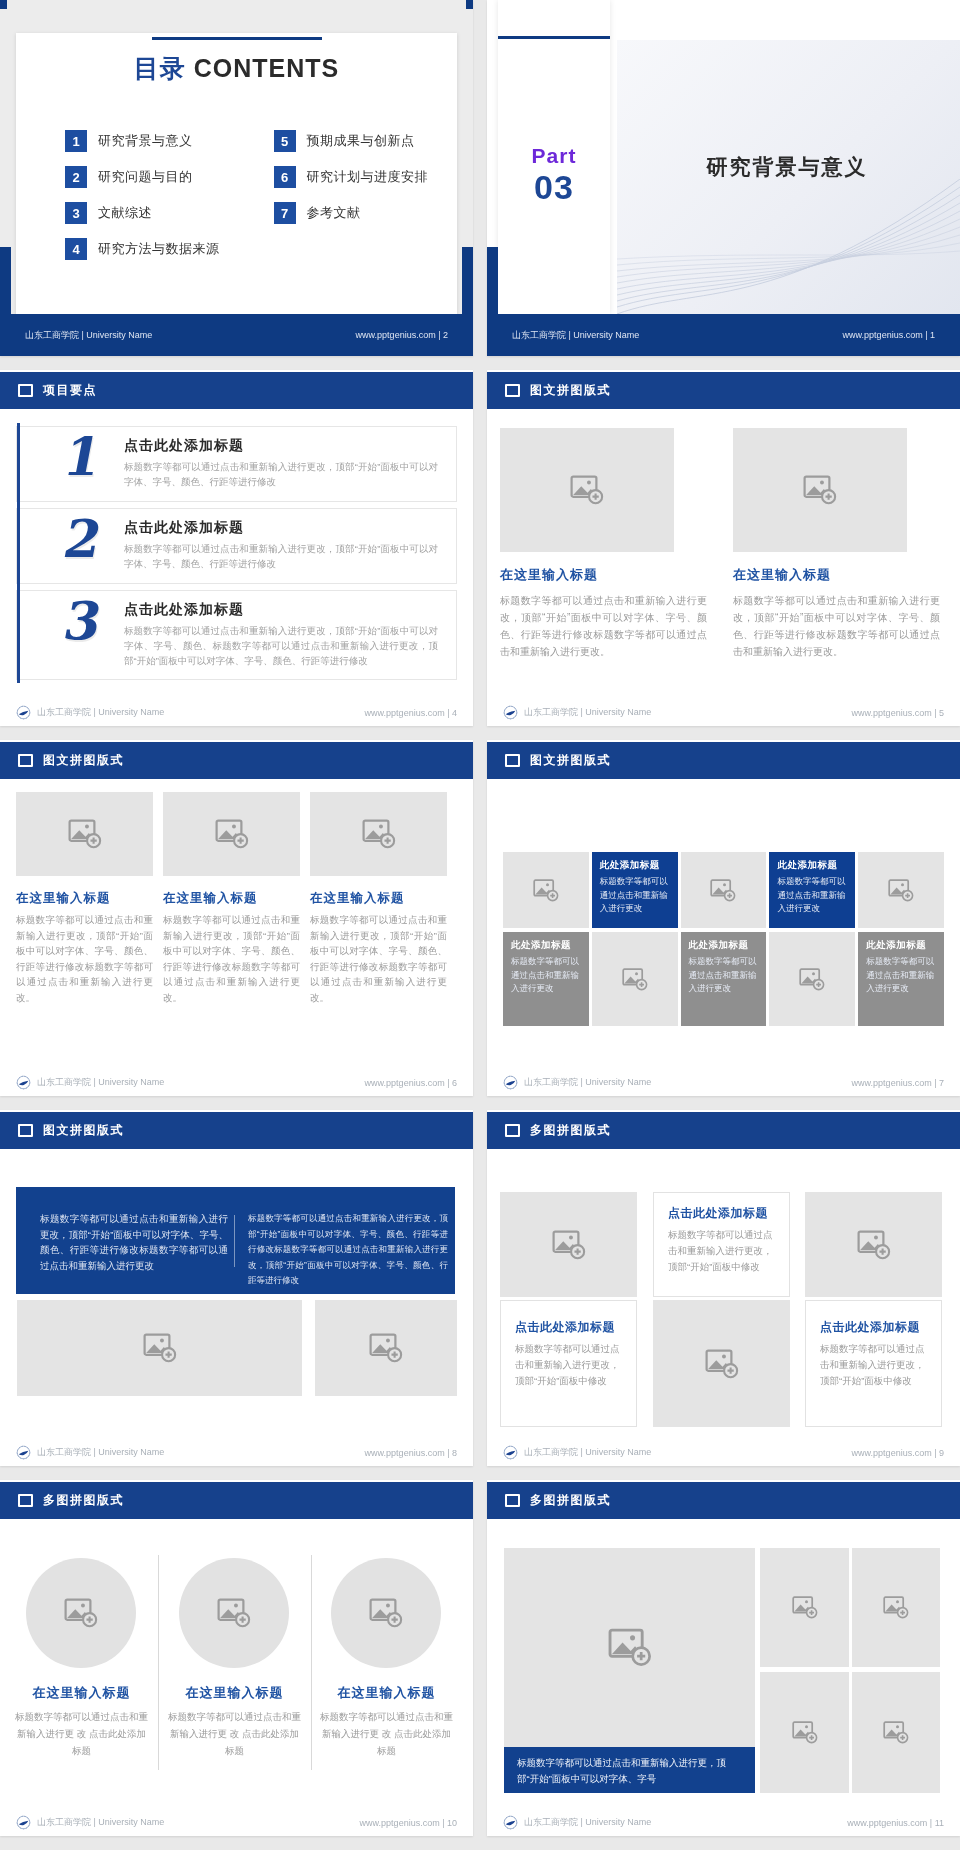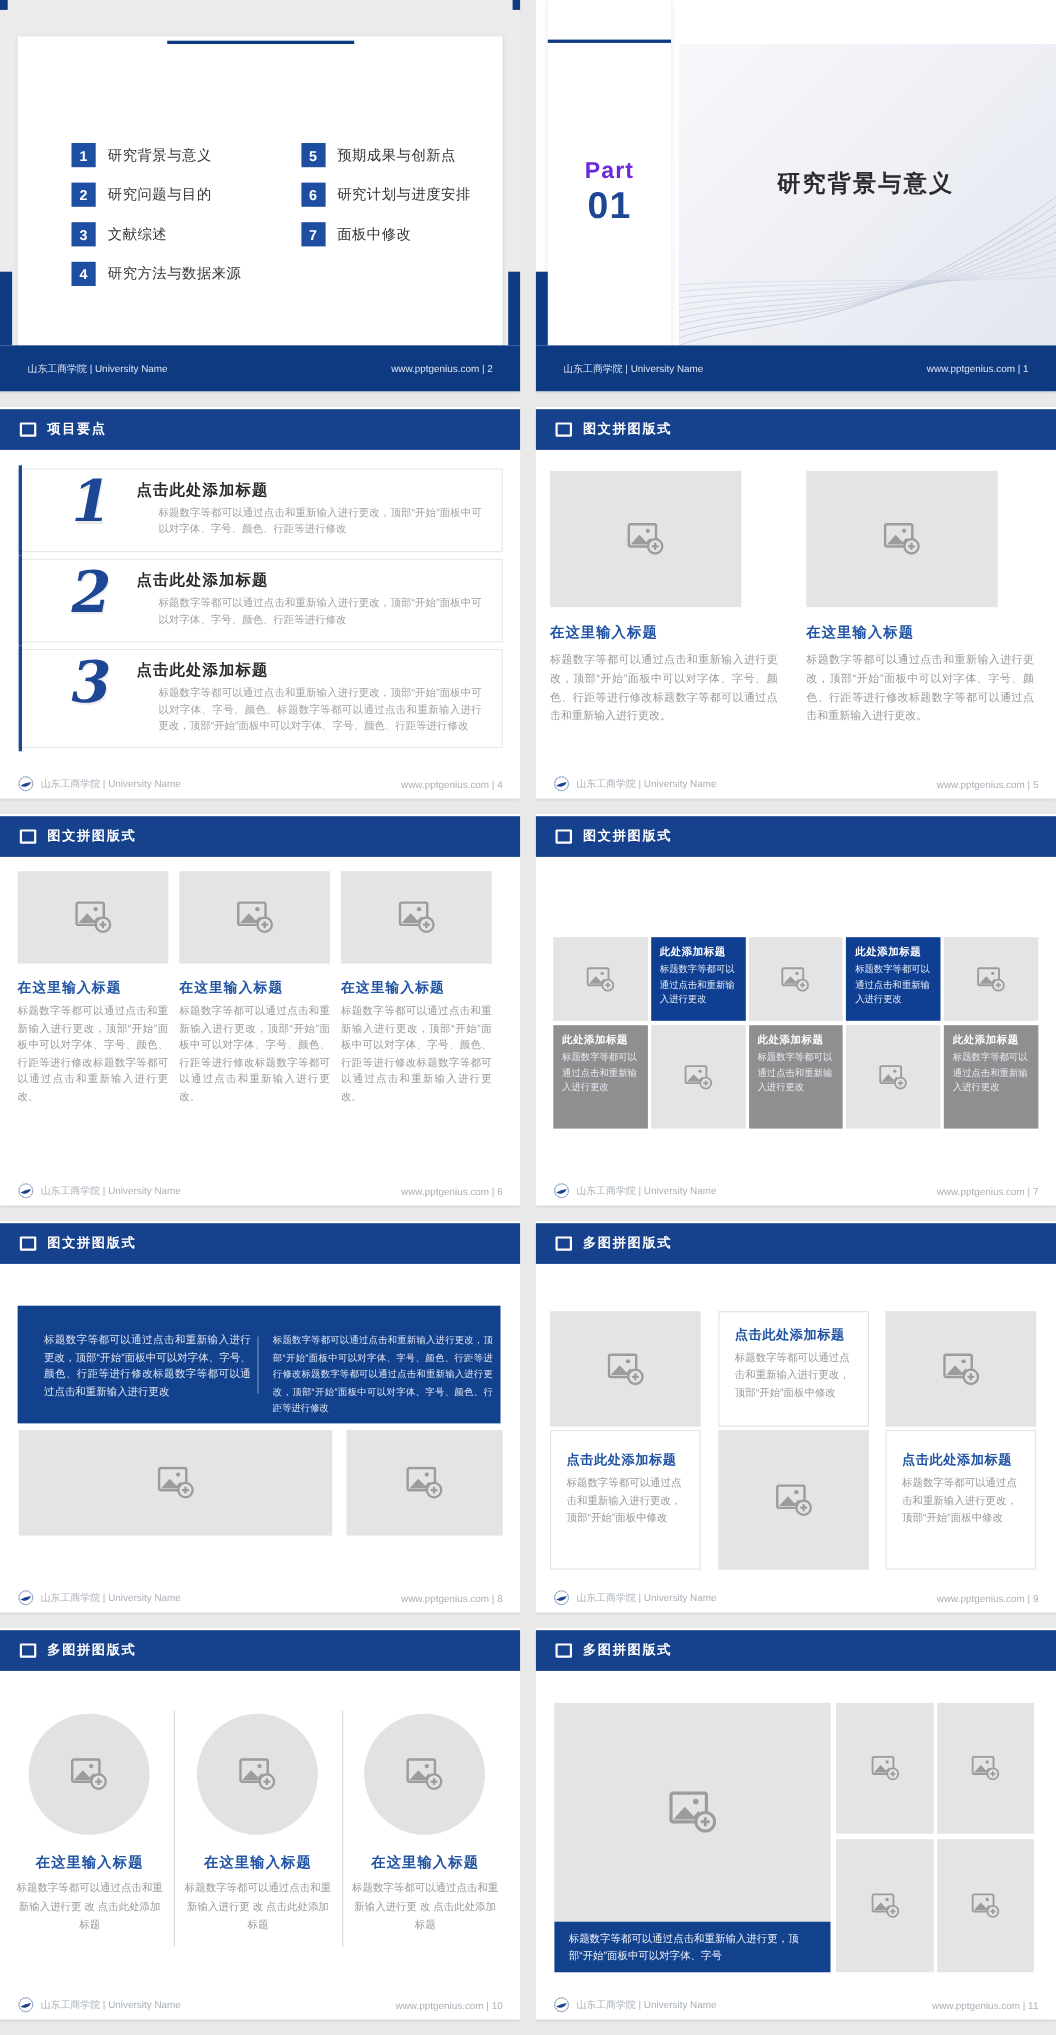--- a/index.html
+++ b/index.html
@@ -36,21 +36,21 @@
   .part-strip .topline{position:absolute;left:0;right:0;top:36px;height:3px;background:#0e3a82;}
   .part-kicker{position:absolute;left:0;right:0;top:144px;text-align:center;font-size:21px;font-weight:bold;color:#6d28d9;letter-spacing:1px;}
   .part-num{position:absolute;left:0;right:0;top:168px;text-align:center;font-size:34px;font-weight:bold;color:#1d4795;letter-spacing:1px;}
   .part-title{position:absolute;left:0;width:340px;top:113px;text-align:center;font-size:21px;font-weight:bold;color:#2b2b2b;letter-spacing:2px;}
   .waves{position:absolute;right:0;bottom:0;pointer-events:none;}
   
   .kp-block{position:absolute;left:16px;right:16px;background:#fff;border:1px solid #e6e6e6;box-sizing:border-box;}
   .kp-accent{position:absolute;left:0;top:-4px;bottom:-4px;width:3px;background:#1d4795;}
   .kp-num{position:absolute;left:30px;top:4px;width:72px;text-align:center;font-family:"DejaVu Serif","Liberation Serif",serif;font-style:italic;font-weight:bold;font-size:52px;color:#1d4795;line-height:1;text-shadow:1px 2px 0 rgba(0,0,0,.08);}
   .kp-title{position:absolute;left:107px;top:10px;font-size:14px;font-weight:bold;color:#2b2b2b;letter-spacing:1px;}
-  .kp-body{position:absolute;left:107px;top:32px;right:18px;font-size:9.5px;line-height:15px;color:#a2a2a2;text-align:justify;margin-left:20px;}
+  .kp-body{position:absolute;left:107px;top:32px;right:18px;font-size:9.5px;line-height:15px;color:#a2a2a2;text-align:justify;}
   
   .col-title{position:absolute;font-size:13px;font-weight:bold;color:#2053a3;letter-spacing:1px;}
   .col-body{position:absolute;font-size:10px;line-height:17px;color:#9a9a9a;text-align:justify;}
   .small-body{font-size:9.5px;line-height:15.5px;}
   
   .mosaic-row{position:absolute;left:16px;right:16px;display:flex;gap:3px;}
   .mcell{flex:1 1 0;position:relative;display:flex;align-items:center;justify-content:center;}
   .mcell.mph{background:#e4e4e4;}
   .mcell.blue{background:#0e3f92;}
   .mcell.gray{background:#8f8f8f;}
@@ -95,20 +95,23 @@
 
 <div class="deck">
 
   <section class="slide" style="left:0;top:0;background:#ececec;">
     <div class="corner tl"></div>
     <div class="corner tr"></div>
     <div class="sidebar-b left"></div>
     <div class="sidebar-b right"></div>
     <div class="toc-card">
       <div class="toc-line"></div>
+      <div class="toc-title">
+        <span class="zh">目录</span><span class="en">CONTENTS</span>
+      </div>
       <div class="toc-cols">
         <div class="toc-col">
           <div class="toc-item">
               <span class="badge">1</span>
               <span class="lbl">研究背景与意义</span>
             </div>
           <div class="toc-item">
               <span class="badge">2</span>
               <span class="lbl">研究问题与目的</span>
             </div>
@@ -125,21 +128,21 @@
           <div class="toc-item">
               <span class="badge">5</span>
               <span class="lbl">预期成果与创新点</span>
             </div>
           <div class="toc-item">
               <span class="badge">6</span>
               <span class="lbl">研究计划与进度安排</span>
             </div>
           <div class="toc-item">
               <span class="badge">7</span>
-              <span class="lbl">面板中修改</span>
+              <span class="lbl">参考文献</span>
             </div>
         </div>
       </div>
     </div>
     <footer class="ftr-blue">
       <span>山东工商学院 | University Name</span>
       <span>www.pptgenius.com | 2</span>
     </footer>
   </section>
 
@@ -157,21 +160,21 @@
           <path d="M0 135 C 80 106, 160 135, 343 0" opacity=".85"></path>
           <path d="M0 92 C 120 78, 230 92, 343 56" opacity=".5"></path>
           <path d="M0 86 C 125 74, 240 86, 343 64" opacity=".45"></path>
           <path d="M0 80 C 130 72, 250 80, 343 72" opacity=".4"></path>
         </g>
       </svg>
     </div>
     <div class="part-strip">
       <div class="topline"></div>
       <div class="part-kicker">Part</div>
-      <div class="part-num">01</div>
+      <div class="part-num">03</div>
     </div>
     <div class="sidebar-b left"></div>
     <footer class="ftr-blue">
       <span>山东工商学院 | University Name</span>
       <span>www.pptgenius.com | 1</span>
     </footer>
   </section>
 
   <section class="slide" style="left:0;top:370px;">
     <div class="hdr">

